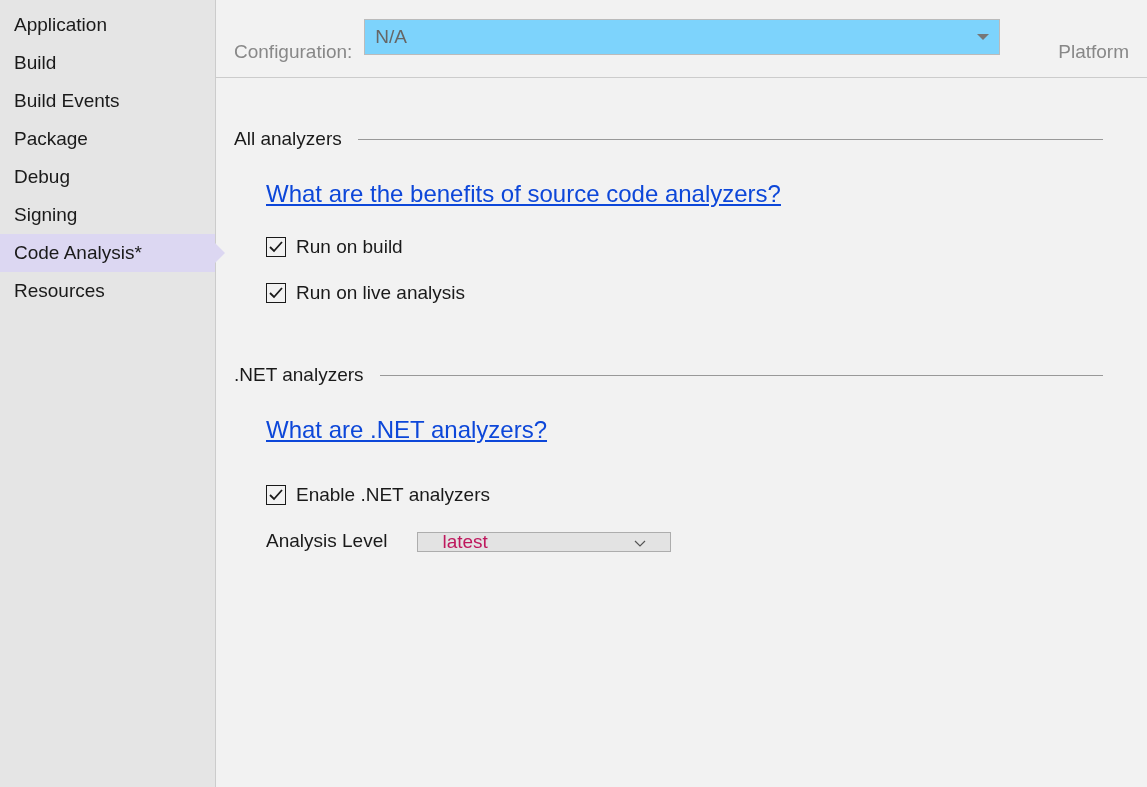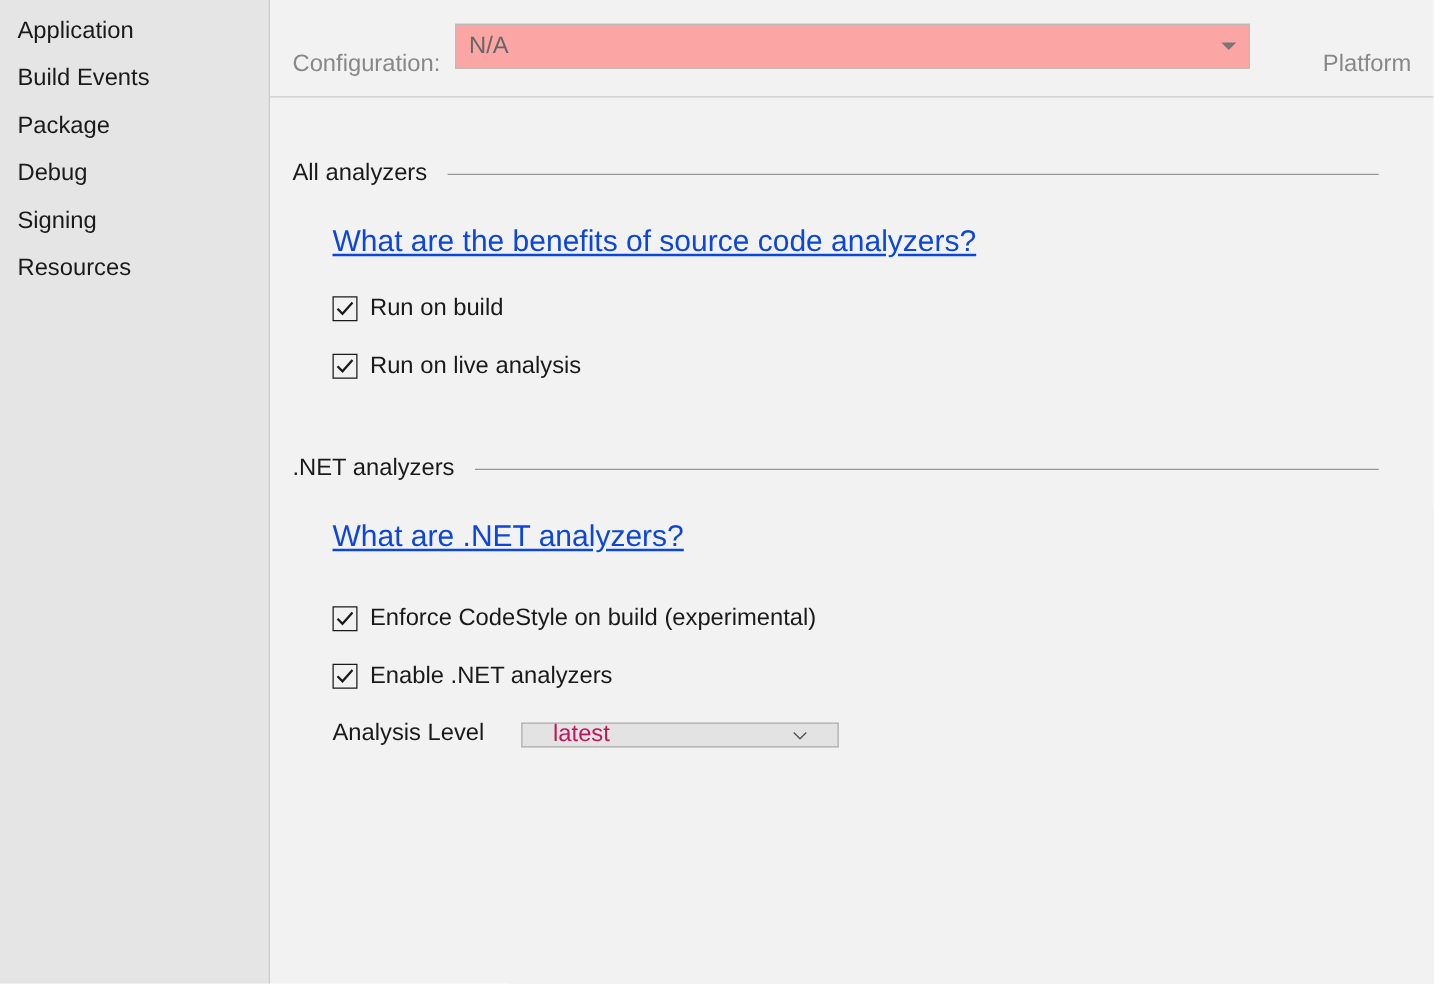--- a/index.html
+++ b/index.html
@@ -60,21 +60,21 @@
       gap: 12px;
     }
     .header-label {
       color: #888888;
       font-size: 19px;
       margin-top: 31px;
     }
     .config-select {
       flex: 0 0 636px;
       height: 36px;
-      background: #fca5a5;
+      background: #7dd3fc;
       border: 1px solid #bbbbbb;
       display: flex;
       align-items: center;
       justify-content: space-between;
       padding: 0 10px;
       color: #666666;
       font-size: 19px;
     }
     .chevron-down {
       width: 0;
@@ -173,24 +173,26 @@
     }
     .spacer {
       height: 20px;
     }
   </style>
 </head>
 <body>
 
 <div class="sidebar">
   <div class="sidebar-item"><span>Application</span></div>
+  <div class="sidebar-item"><span>Build</span></div>
   <div class="sidebar-item"><span>Build Events</span></div>
   <div class="sidebar-item"><span>Package</span></div>
   <div class="sidebar-item"><span>Debug</span></div>
   <div class="sidebar-item"><span>Signing</span></div>
+  <div class="sidebar-item selected"><span>Code Analysis*</span></div>
   <div class="sidebar-item"><span>Resources</span></div>
 </div>
 
 <div class="main">
   <div class="header-row">
     <span class="header-label">Configuration:</span>
     <div class="config-select">
       <span>N/A</span>
       <span class="chevron-down"></span>
     </div>
@@ -231,28 +233,20 @@
         <div class="section-line"></div>
       </div>
       <a class="link">What are .NET analyzers?</a>
       <div style="height:12px;"></div>
       <div class="checkbox-row">
         <div class="checkbox">
           <svg viewBox="0 0 14 14">
               <path d="M1 7 L5 11 L13 2" stroke="#1a1a1a" stroke-width="1.8" fill="none"></path>
             </svg>
         </div>
-        <span class="checkbox-label">Enforce CodeStyle on build (experimental)</span>
-      </div>
-      <div class="checkbox-row">
-        <div class="checkbox">
-          <svg viewBox="0 0 14 14">
-              <path d="M1 7 L5 11 L13 2" stroke="#1a1a1a" stroke-width="1.8" fill="none"></path>
-            </svg>
-        </div>
         <span class="checkbox-label">Enable .NET analyzers</span>
       </div>
       <div class="field-row">
         <span class="field-label">Analysis Level</span>
         <div class="dropdown">
           <span>latest</span>
           <span class="chevron-small">
             <svg viewBox="0 0 12 8">
                 <path d="M1 1 L6 6 L11 1" stroke="#555" stroke-width="1.2" fill="none"></path>
               </svg>

